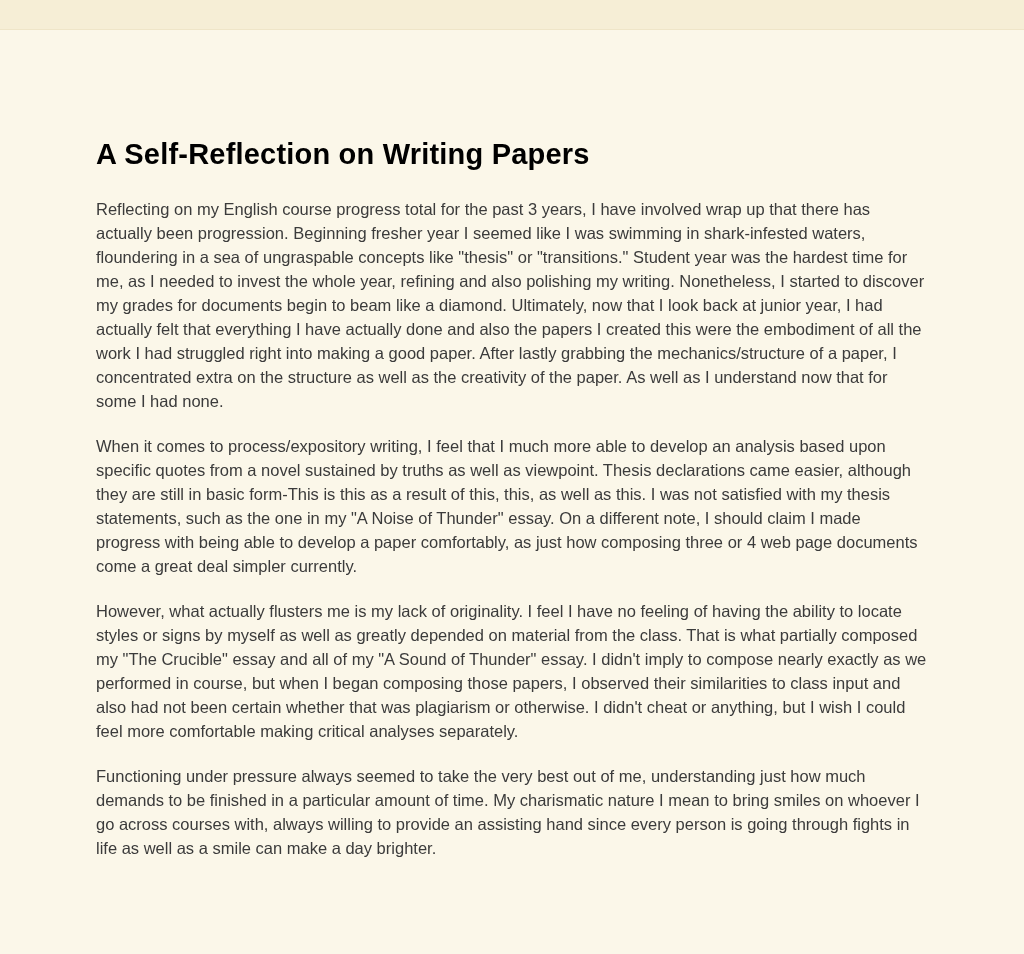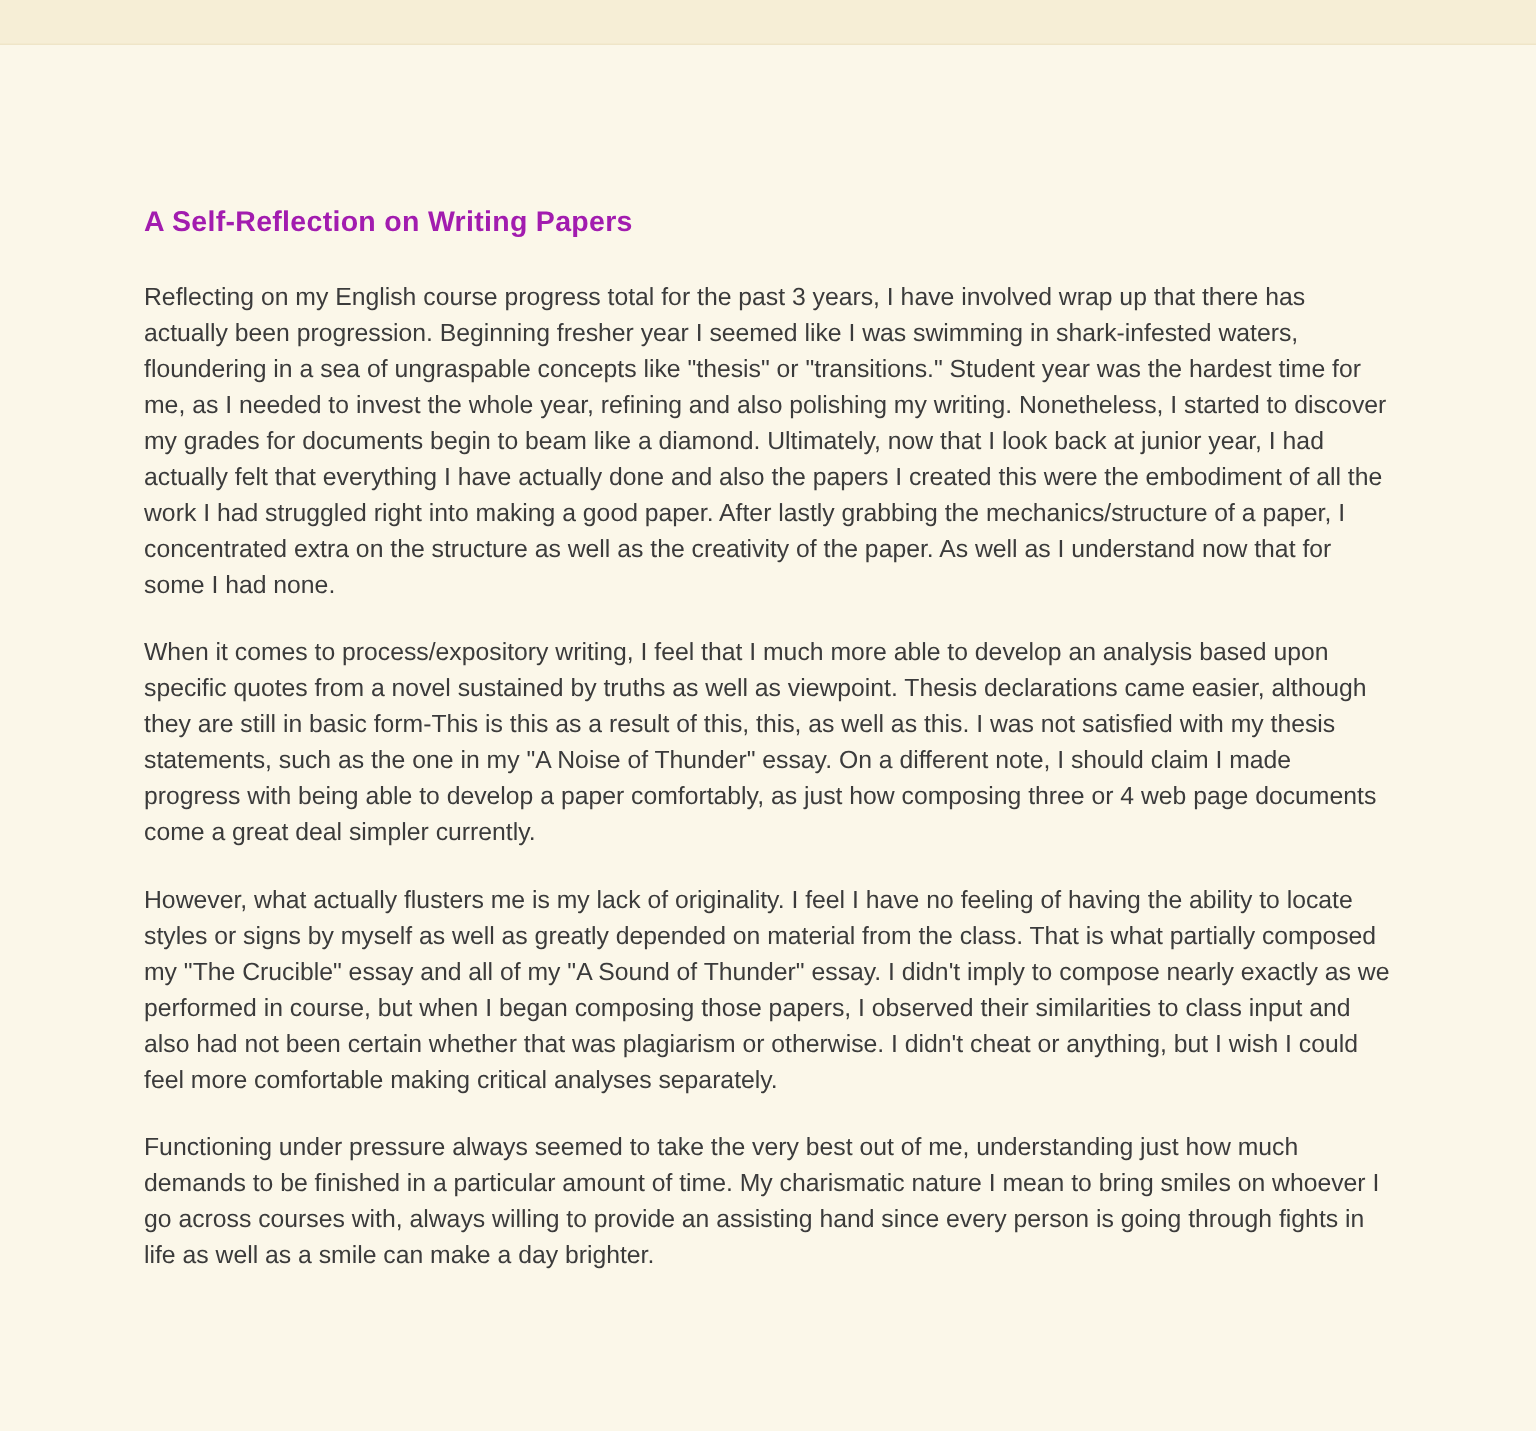--- a/index.html
+++ b/index.html
@@ -49,23 +49,23 @@
   .logo {
     position: absolute;
     top: 40px;
     right: 0;
     width: 108px;
     height: 100px;
   }
   .article-title {
     margin: 0;
     padding-top: 108px;
-    font-size: 19px;
+    font-size: 29px;
     font-weight: bold;
-    color: #a21caf;
+    color: #000000;
     letter-spacing: 0.2px;
   }
   .article-body {
     margin-top: 26px;
   }
   .article-body p {
     margin: 0 0 21px 0;
     font-size: 16.5px;
     line-height: 24px;
     color: #3b3b3b;

